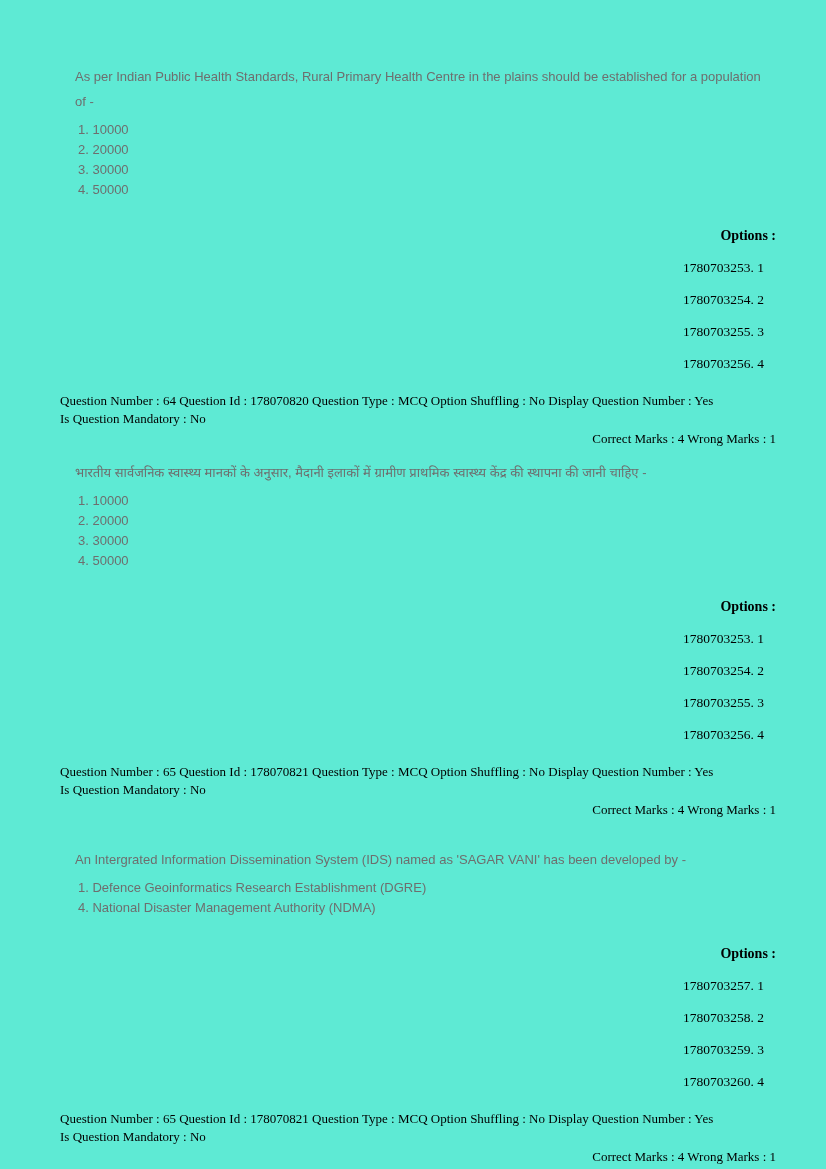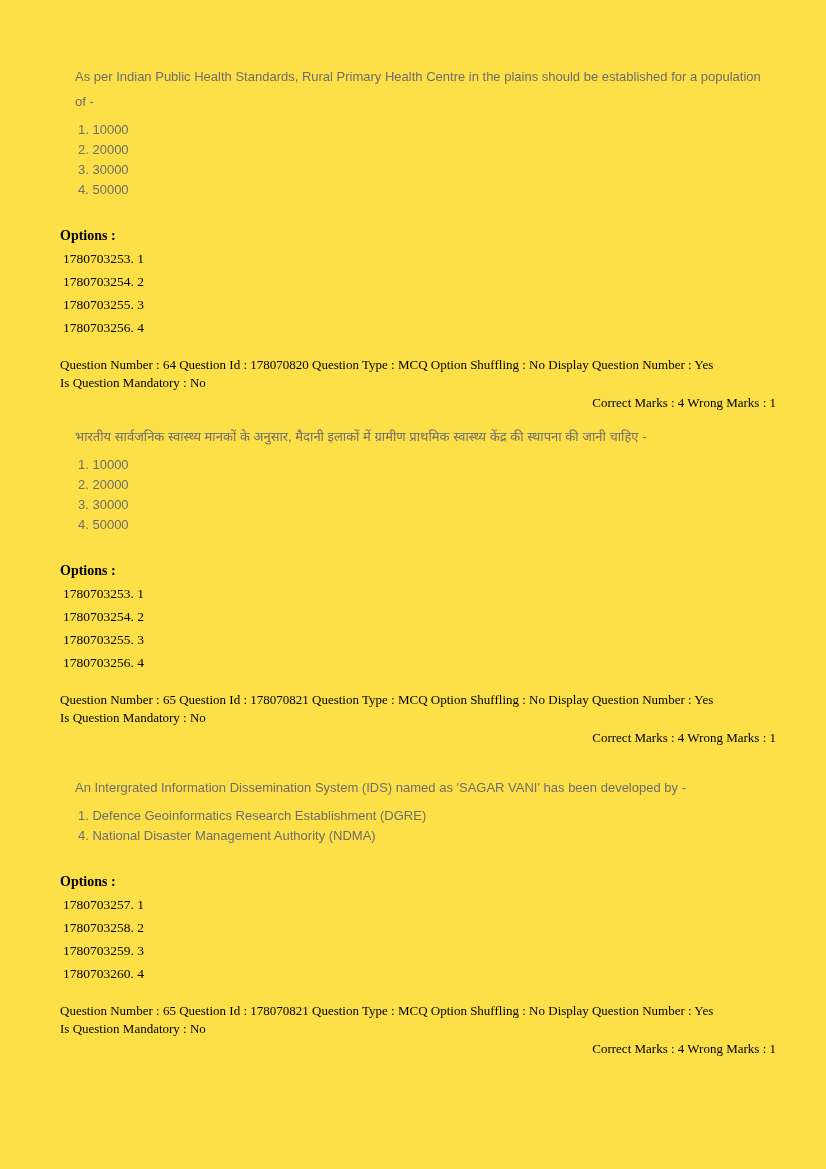--- a/index.html
+++ b/index.html
@@ -7,21 +7,21 @@
     width: 826px;
     height: 1169px;
     background: #ffffff;
     overflow: hidden;
   }
   .page {
     box-sizing: border-box;
     width: 826px;
     height: 1169px;
     padding: 64px 50px 0 60px;
-    background: #fde047;
+    background: #5eead4;
   }
   
   .question-body {
     margin: 0 0 26px 15px;
     font-family: "Liberation Sans", "DejaVu Sans", sans-serif;
     color: #6e6e6e;
     font-size: 13px;
   }
   .q-text {
     margin: 0 0 6px 0;
@@ -33,29 +33,30 @@
     margin: 0 0 0 3px;
   }
   .qb-hindi { margin-top: 2px; }
   .qb-q65   { margin-top: 28px; }
 
   
   .options-block {
     margin: 0 0 18px 0;
     font-family: "Liberation Serif", serif;
     color: #000000;
+    text-align: right;
   }
   .options-label {
     margin: 0;
     font-weight: 700;
     font-size: 14px;
     line-height: 20px;
   }
   .option-id {
-    margin: 3px;
+    margin: 12px;
     font-size: 13.5px;
     line-height: 20px;
   }
 
   
   .meta-block {
     margin: 0 0 12px 0;
     font-family: "Liberation Serif", serif;
     color: #000000;
     font-weight: 400;

